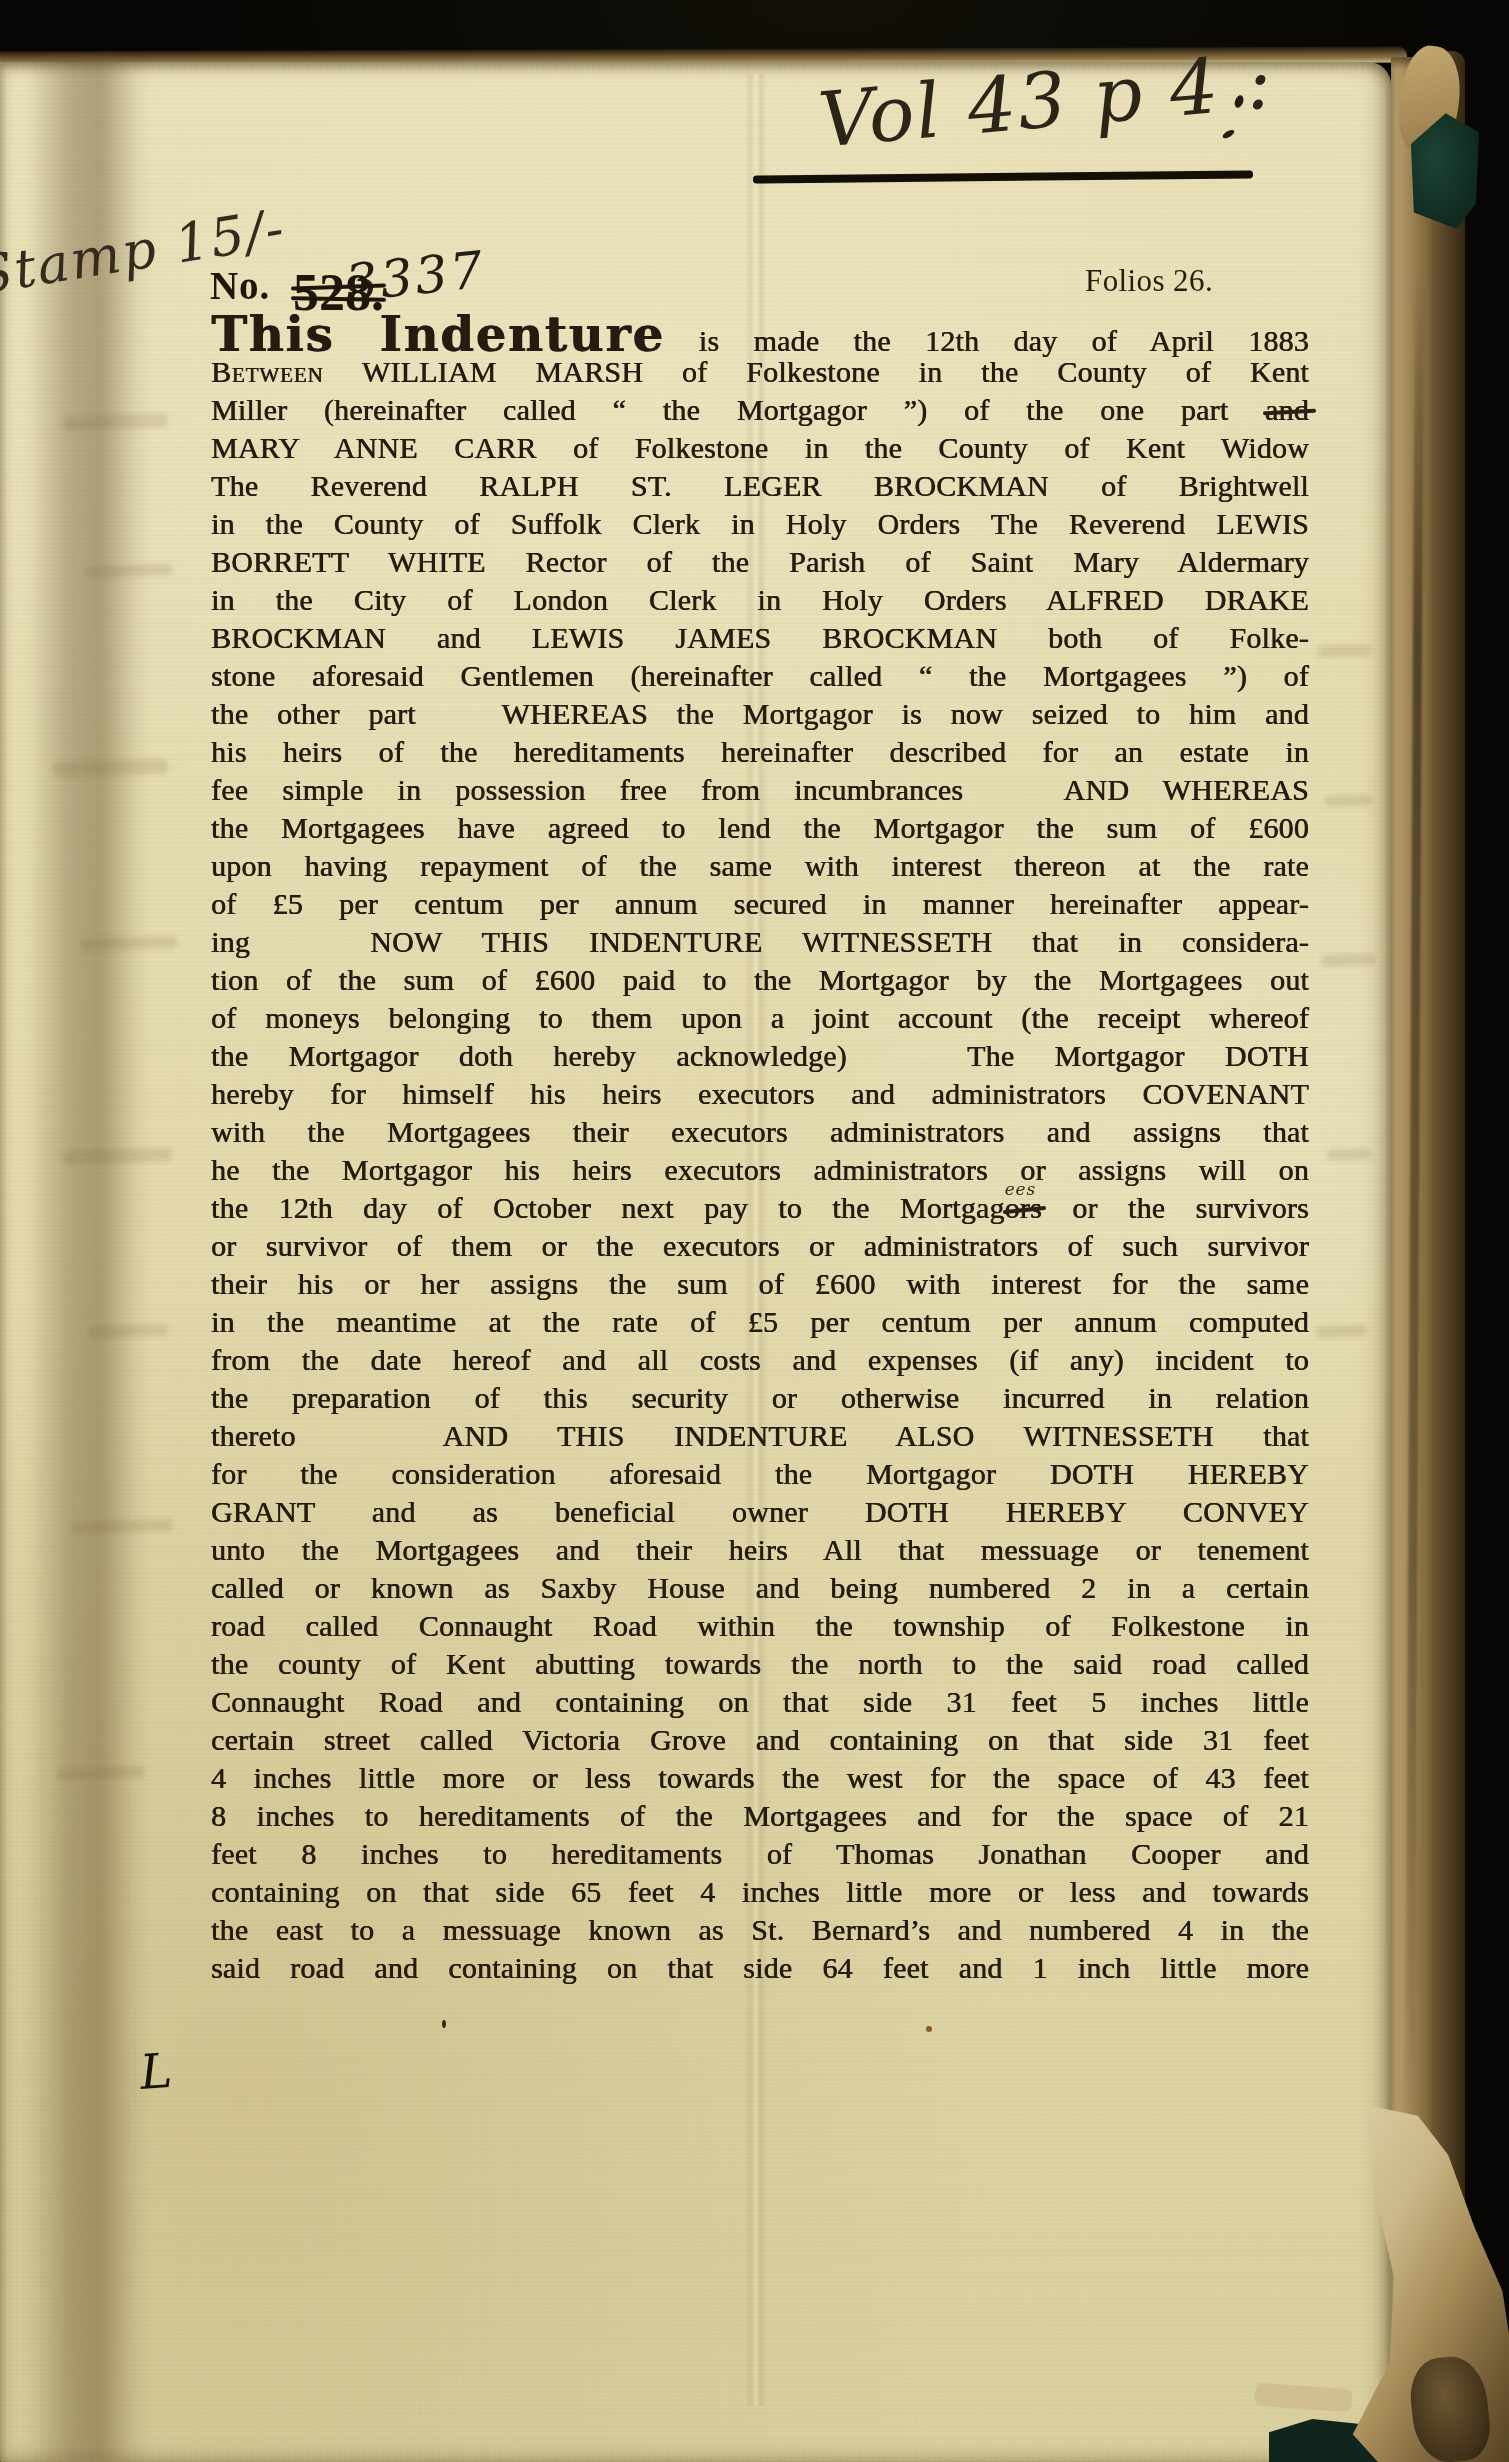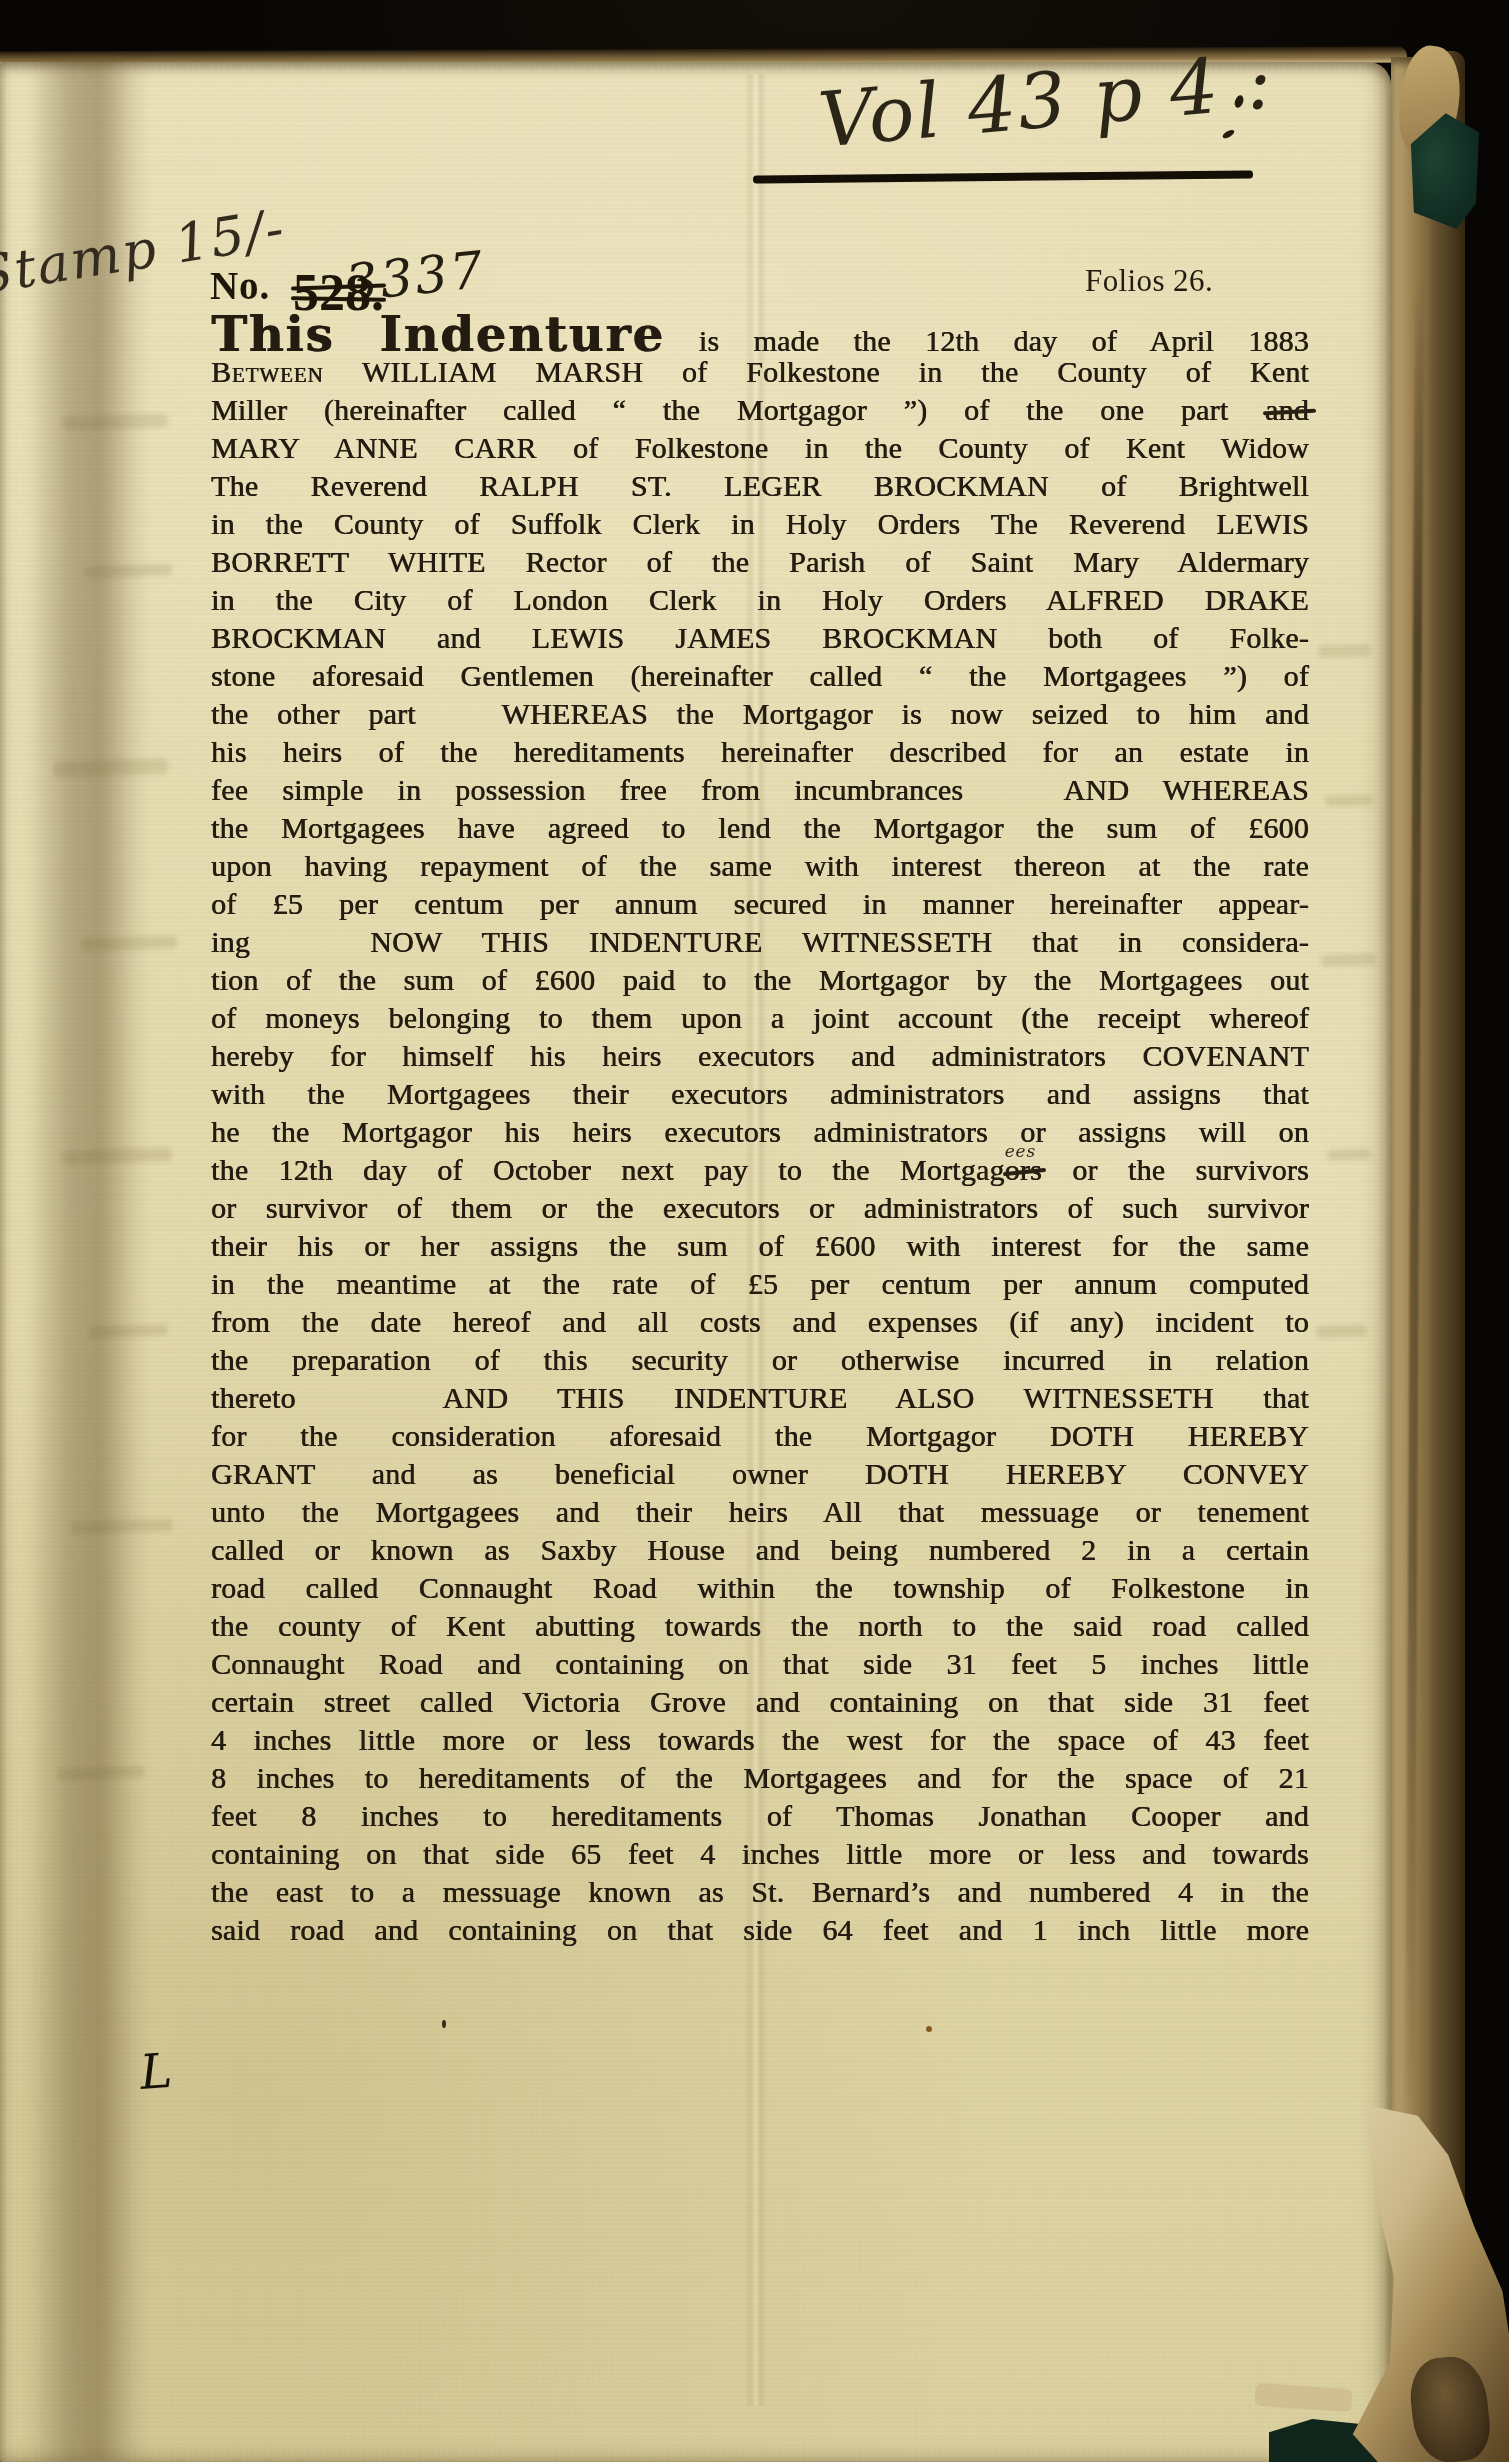--- a/index.html
+++ b/index.html
@@ -157,20 +157,21 @@
       <div class="tline">stone aforesaid Gentlemen (hereinafter called “ the Mortgagees ”) of</div>
       <div class="tline">the other part&nbsp;&nbsp; WHEREAS the Mortgagor is now seized to him and</div>
       <div class="tline">his heirs of the hereditaments hereinafter described for an estate in</div>
       <div class="tline">fee simple in possession free from incumbrances&nbsp;&nbsp; AND WHEREAS</div>
       <div class="tline">the Mortgagees have agreed to lend the Mortgagor the sum of £600</div>
       <div class="tline">upon having repayment of the same with interest thereon at the rate</div>
       <div class="tline">of £5 per centum per annum secured in manner hereinafter appear-</div>
       <div class="tline">ing&nbsp;&nbsp; NOW THIS INDENTURE WITNESSETH that in considera-</div>
       <div class="tline">tion of the sum of £600 paid to the Mortgagor by the Mortgagees out</div>
       <div class="tline">of moneys belonging to them upon a joint account (the receipt whereof</div>
+      <div class="tline">the Mortgagor doth hereby acknowledge)&nbsp;&nbsp; The Mortgagor DOTH</div>
       <div class="tline">hereby for himself his heirs executors and administrators COVENANT</div>
       <div class="tline">with the Mortgagees their executors administrators and assigns that</div>
       <div class="tline">he the Mortgagor his heirs executors administrators or assigns will on</div>
       <div class="tline"><span>the 12th day of October next pay to the Mortgag</span><span class="struckees">ors<span class="ees-note">ees</span></span><span> or the survivors</span></div>
       <div class="tline">or survivor of them or the executors or administrators of such survivor</div>
       <div class="tline">their his or her assigns the sum of £600 with interest for the same</div>
       <div class="tline">in the meantime at the rate of £5 per centum per annum computed</div>
       <div class="tline">from the date hereof and all costs and expenses (if any) incident to</div>
       <div class="tline">the preparation of this security or otherwise incurred in relation</div>
       <div class="tline">thereto&nbsp;&nbsp; AND THIS INDENTURE ALSO WITNESSETH that</div>

